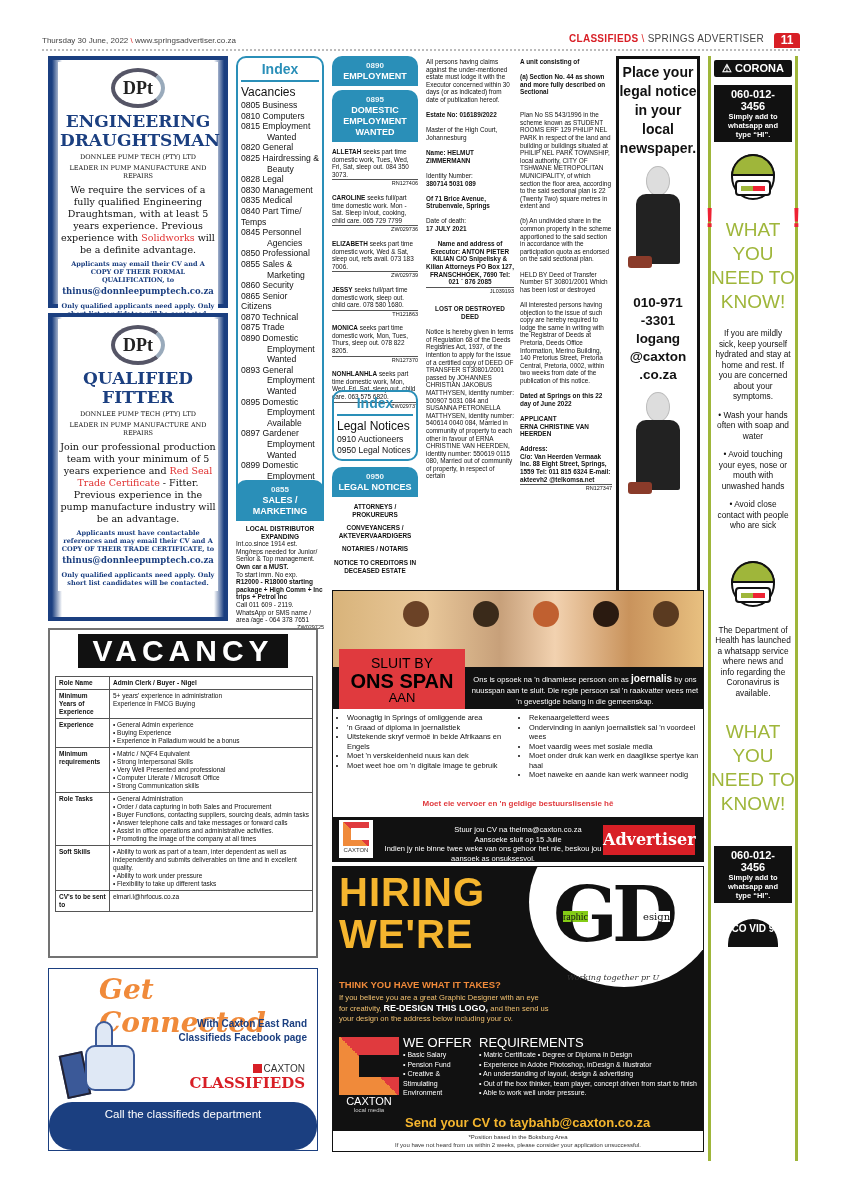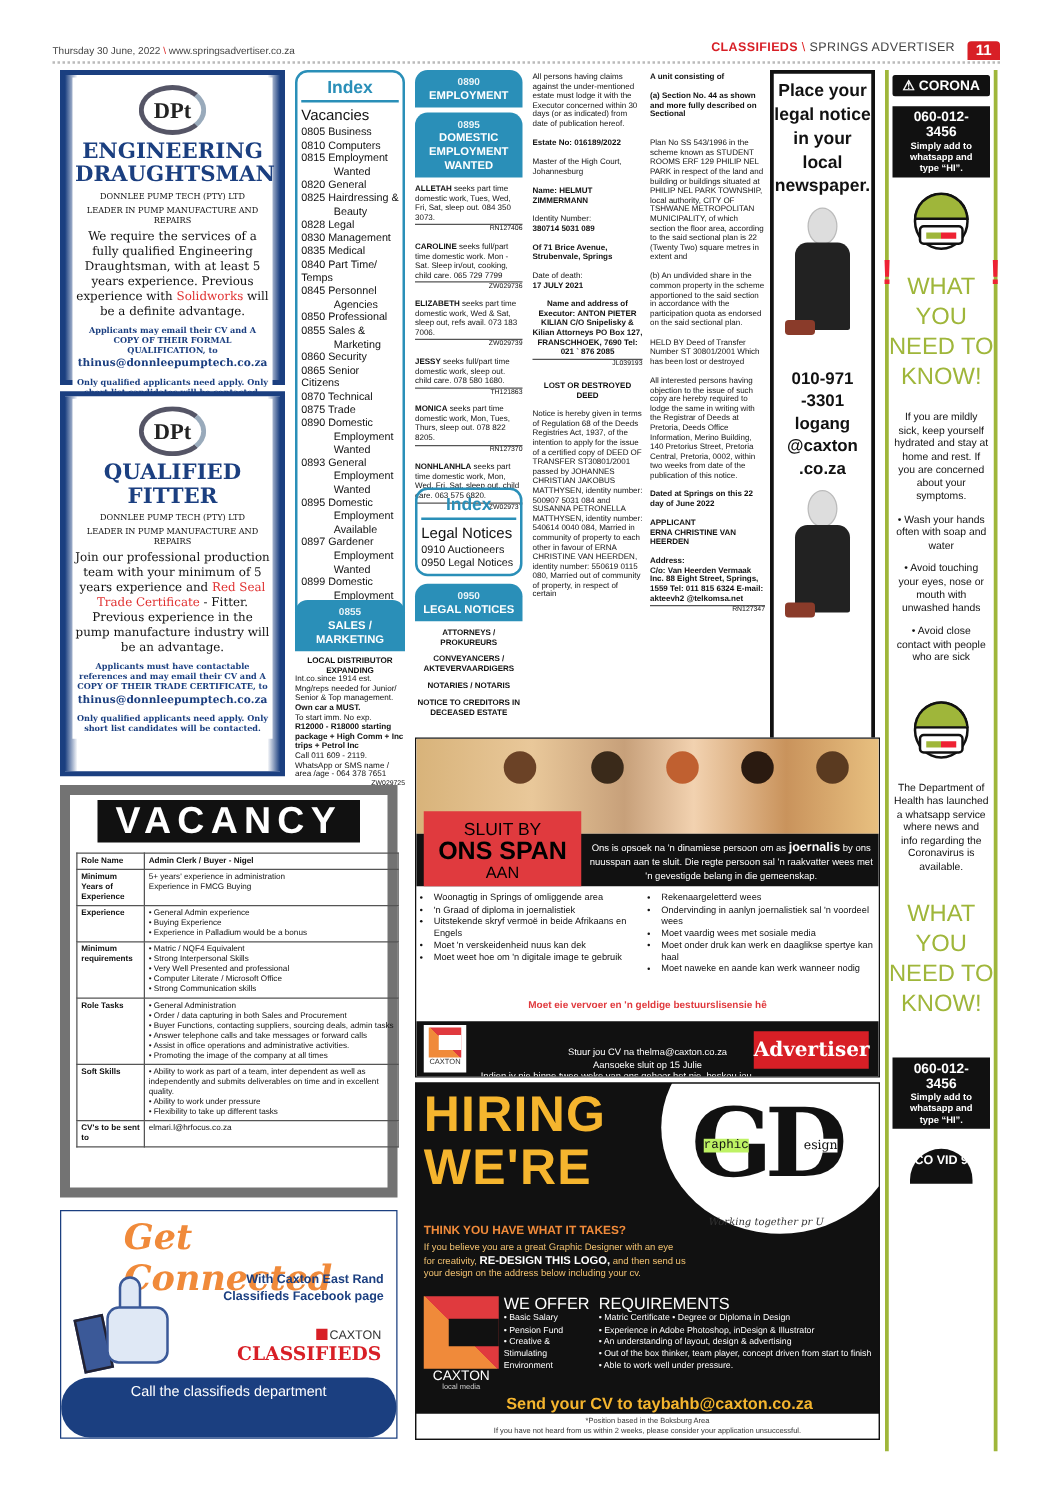--- a/index.html
+++ b/index.html
@@ -58,21 +58,21 @@
   .mask .f{position:absolute;left:8px;top:0;width:44px;height:46px;border-radius:50%;background:#fff;border:2px solid #111;}
   .mask .hair{position:absolute;left:8px;top:0;width:44px;height:22px;border-radius:22px 22px 0 0;background:#9fb63a;border:2px solid #111;}
   .mask .m{position:absolute;left:12px;top:26px;width:36px;height:16px;background:#fff;border:2px solid #111;border-radius:4px;}
   .mask .m:after{content:"";position:absolute;left:4px;top:4px;width:24px;height:5px;background:linear-gradient(90deg,#9fb63a 50%,#e23 50%);}
   .excl{position:absolute;top:146px;color:#e23;font-weight:bold;font-size:28px;}
   .wytk{color:#9fb63a;font-size:19px;line-height:24px;margin-top:8px;}
   .ctxt{font-size:8.3px;line-height:10.5px;margin:14px 4px 0;}
   .covid{margin:16px auto 0;width:50px;height:28px;background:#111;border-radius:25px 25px 0 0;color:#fff;font-weight:bold;font-size:10px;line-height:10px;padding-top:5px;}
 
   
-  .vac{left:48px;top:628px;width:270px;height:330px;border:8px solid #737373;}
+  .vac{left:48px;top:628px;width:270px;height:330px;border:2px solid #737373;}
   .vac .vt{margin:4px auto 0;width:210px;background:#111;color:#fff;text-align:center;font-weight:bold;font-size:30px;letter-spacing:5px;line-height:34px;}
   .vac table{margin:8px 5px 0;border-collapse:collapse;width:258px;font-size:6.5px;line-height:8px;}
   .vac td{border:1px solid #555;padding:2px 3px;vertical-align:top;}
   .vac td.k{font-weight:bold;width:54px;}
 
   
   .gc{left:48px;top:968px;width:270px;height:183px;border:1px solid #1b3f80;background:#fff;}
   .gc .script{position:absolute;left:50px;top:4px;color:#f08a3a;font-family:"DejaVu Serif",serif;font-style:italic;font-weight:bold;font-size:28px;}
   .gc .sub{position:absolute;right:10px;top:48px;text-align:right;color:#1b3f80;font-weight:bold;font-size:10px;line-height:14px;}
   .gc .thumb{position:absolute;left:10px;top:52px;width:80px;height:80px;}
@@ -93,33 +93,33 @@
   .sluit .photo i{position:absolute;top:10px;width:26px;height:26px;border-radius:50%;background:#6b4226;}
   .sluit .blk{position:absolute;left:0;top:76px;width:100%;height:42px;background:#111;}
   .sluit .redbox{position:absolute;left:6px;top:58px;width:126px;height:60px;background:#e03a3e;color:#000000;text-align:center;}
   .sluit .redbox .a{font-size:14px;margin-top:6px;}
   .sluit .redbox .b{font-size:20px;font-weight:bold;line-height:20px;}
   .sluit .redbox .c{font-size:13px;line-height:13px;}
   .sluit .intro{position:absolute;left:136px;top:82px;width:232px;color:#fff;font-size:7.6px;line-height:11px;text-align:center;}
   .sluit .intro b{font-size:10px;}
   .sluit ul{position:absolute;top:122px;font-size:7.4px;line-height:9.5px;padding-left:10px;}
   .sluit .must{position:absolute;left:0;right:0;top:208px;text-align:center;color:#e03a3e;font-weight:bold;font-size:8px;}
-  .sluit .foot{position:absolute;left:0;right:0;bottom:0;height:44px;background:#111;color:#fff;text-align:center;font-size:7.5px;line-height:9.5px;padding-top:20px;}
+  .sluit .foot{position:absolute;left:0;right:0;bottom:0;height:44px;background:#111;color:#fff;text-align:center;font-size:7.5px;line-height:9.5px;padding-top:8px;}
   .caxlogo{position:absolute;left:6px;bottom:3px;width:34px;height:38px;background:#fff;}
   .caxlogo .c{margin:2px auto 0;width:26px;height:24px;background:linear-gradient(45deg,#f08a3a 50%,#e03a3e 50%);position:relative;}
   .caxlogo .c:after{content:"";position:absolute;left:8px;top:6px;width:18px;height:12px;background:#fff;}
   .caxlogo .t{font-size:6px;color:#333;text-align:center;}
   .advlogo{position:absolute;right:8px;bottom:6px;width:92px;height:30px;background:#d81f26;color:#fff;font-family:"DejaVu Serif",serif;font-weight:bold;font-size:16px;line-height:30px;text-align:center;}
 
   
   .hiring{left:332px;top:866px;width:372px;height:286px;background:#111;border:1px solid #111;overflow:hidden;}
   .hiring .big{position:absolute;left:6px;top:4px;color:#f5b52e;font-weight:bold;font-size:40px;line-height:42px;letter-spacing:1px;}
   .hiring .circle{position:absolute;left:196px;top:-50px;width:190px;height:170px;border-radius:50%;background:#fff;}
   .hiring .gd{position:absolute;left:220px;top:8px;font-family:"DejaVu Serif",serif;font-weight:bold;font-size:76px;line-height:80px;color:#111;letter-spacing:-6px;}
-  .hiring .gd1{position:absolute;left:230px;top:44px;font-family:Liberation Mono, monospace;font-size:10px;color:#111;background:#bef264;}
+  .hiring .gd1{position:absolute;left:230px;top:44px;font-family:Liberation Serif, serif;font-size:10px;color:#111;background:#84cc16;}
   .hiring .gd2{position:absolute;left:310px;top:44px;font-family:"DejaVu Serif",serif;font-size:10px;color:#111;background:#fff;}
   .hiring .tag{position:absolute;left:234px;top:106px;font-family:"DejaVu Serif",serif;font-style:italic;font-size:8px;color:#333;}
   .hiring .think{position:absolute;left:6px;top:112px;color:#f08a3a;font-weight:bold;font-size:9.5px;}
   .hiring .believe{position:absolute;left:6px;top:126px;width:210px;color:#f0c070;font-size:7.6px;line-height:10px;}
   .hiring .believe b{color:#fff;font-size:9px;}
   .hiring .caxsq{position:absolute;left:6px;top:170px;width:60px;height:80px;}
   .hiring .caxsq .c{width:60px;height:58px;background:linear-gradient(45deg,#f08a3a 50%,#e03a3e 50%);position:relative;}
   .hiring .caxsq .c:after{content:"";position:absolute;left:20px;top:18px;width:40px;height:22px;background:#111;}
   .hiring .caxsq .t{color:#fff;font-size:11px;text-align:center;}
   .hiring .caxsq .t2{color:#ccc;font-size:6px;text-align:center;}

